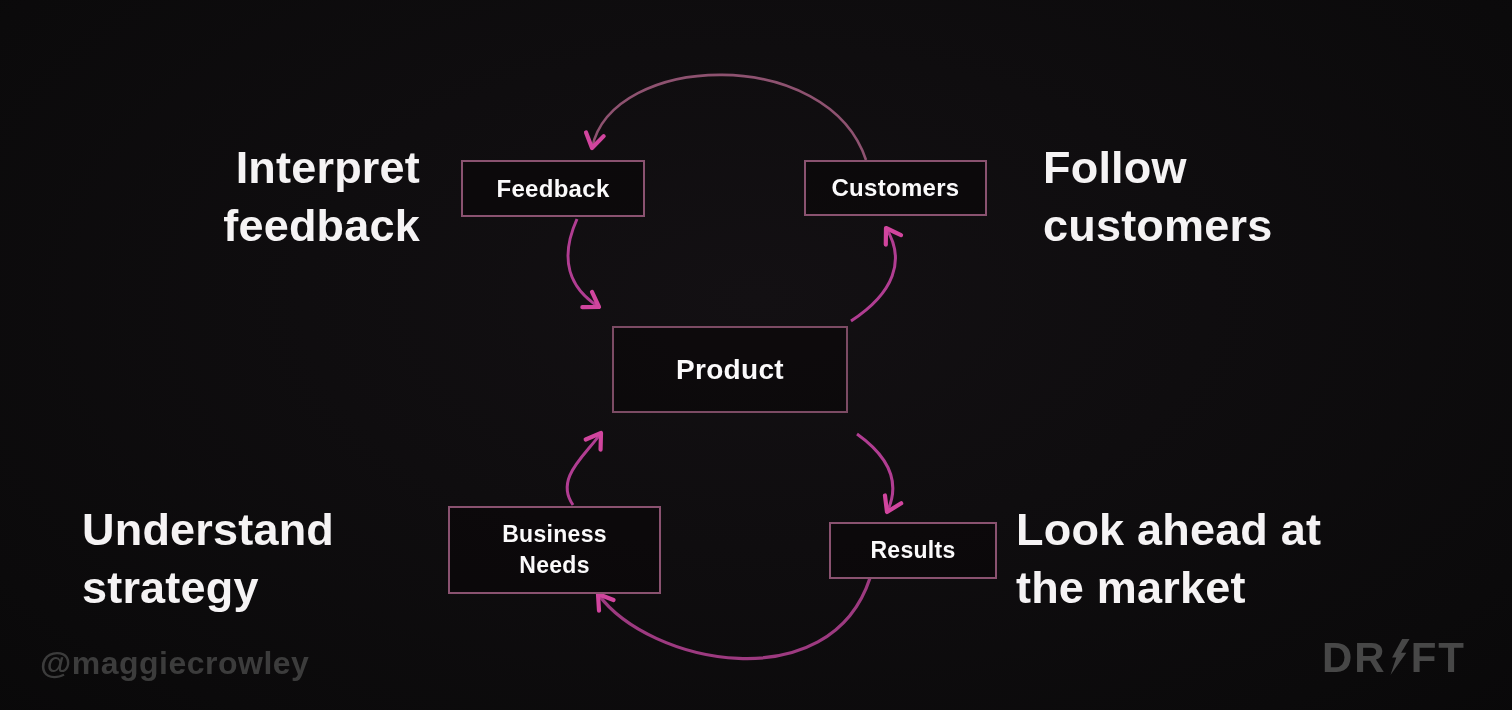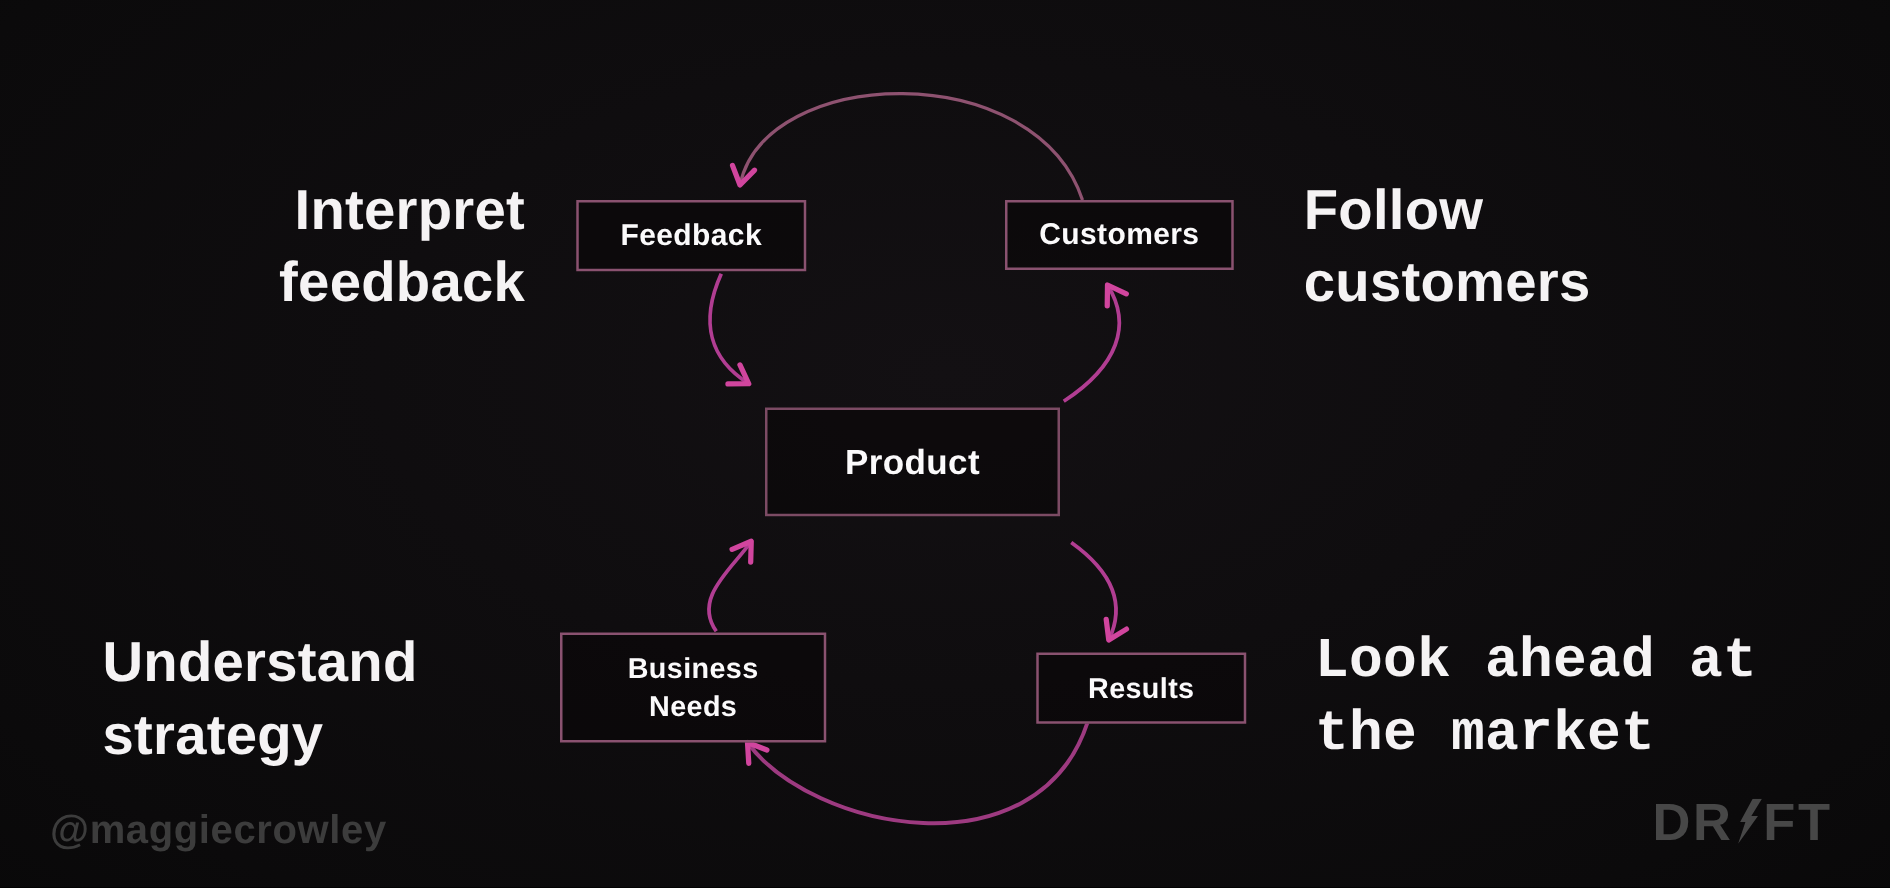--- a/index.html
+++ b/index.html
@@ -45,21 +45,21 @@
     color: #f5f3f4;
     font-weight: 700;
     font-size: 45px;
     line-height: 1.28;
     white-space: pre-line;
     letter-spacing: 0.2px;
   }
   .label-top-left     { left: 110px;  top: 139px; width: 310px; text-align: right; }
   .label-top-right    { left: 1043px; top: 139px; width: 360px; text-align: left; }
   .label-bottom-left  { left: 82px;   top: 501px; width: 310px; text-align: left; }
-  .label-bottom-right { left: 1052px; top: 501px; width: 380px; text-align: left; font-family: Liberation Mono, monospace; }
+  .label-bottom-right { left: 1016px; top: 501px; width: 380px; text-align: left; }
 
   .watermark {
     position: absolute;
     left: 40px; top: 645px;
     color: #3c3c3c;
     font-weight: 700;
     font-size: 32px;
     letter-spacing: 0.5px;
   }
 

